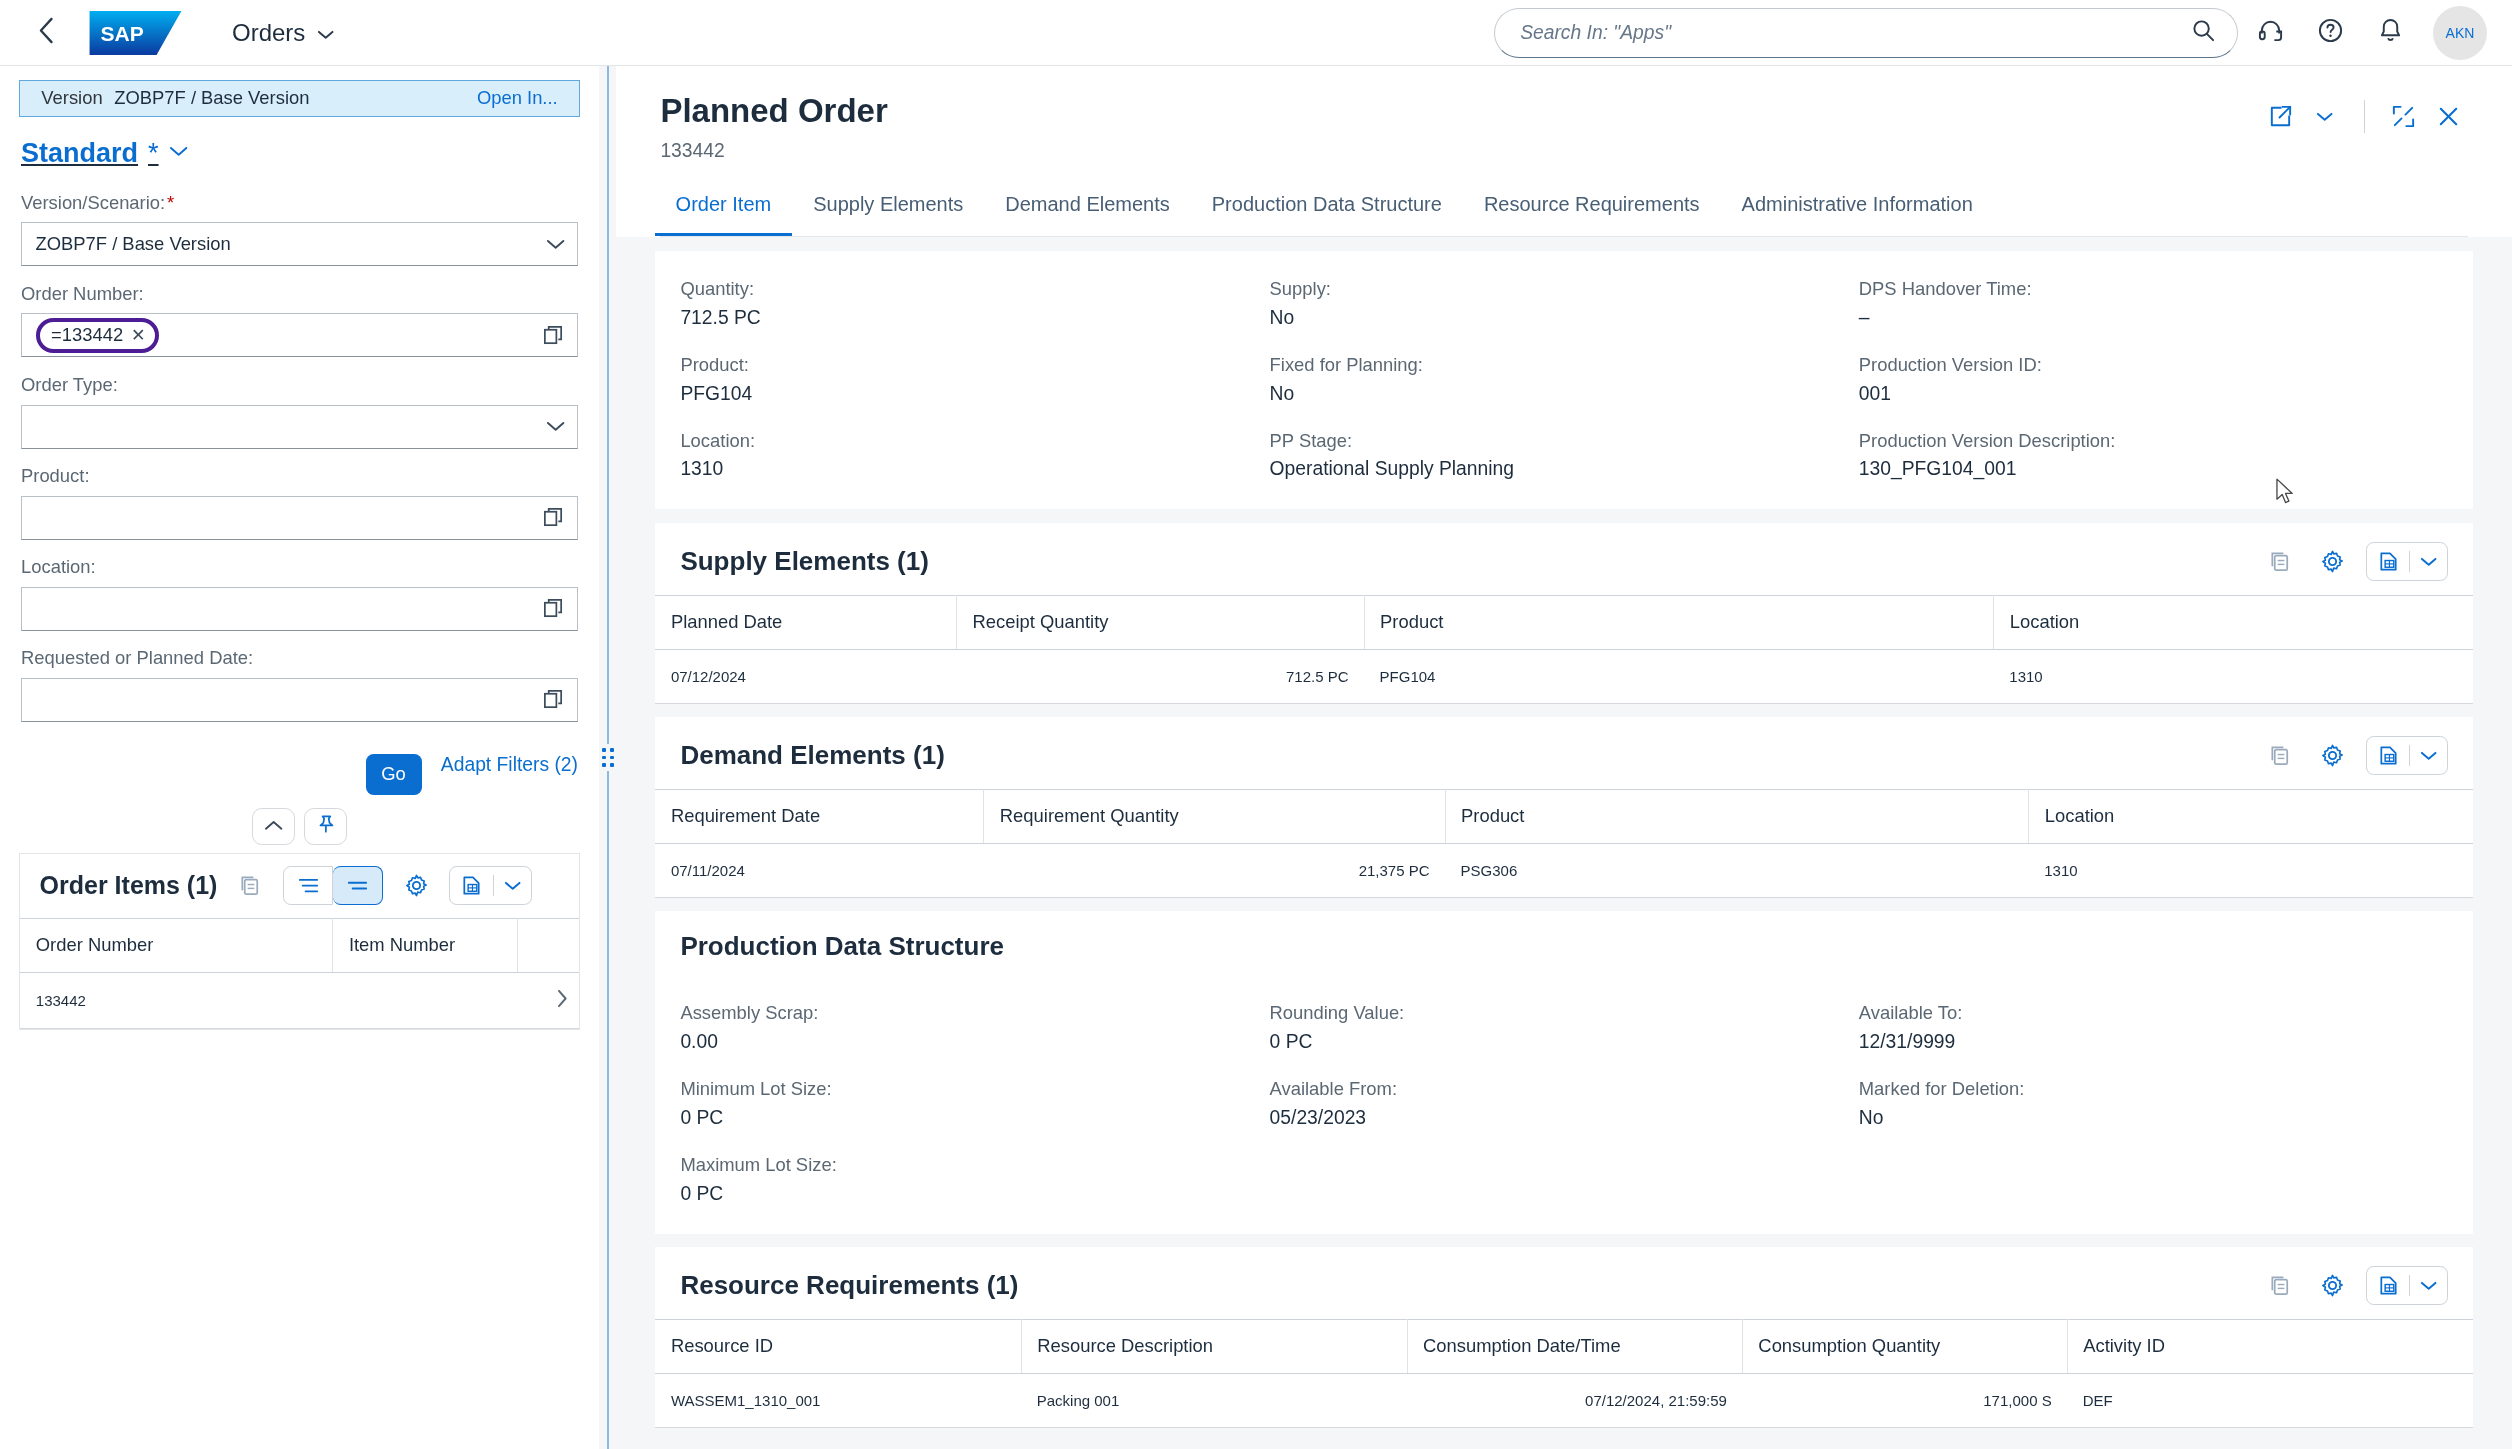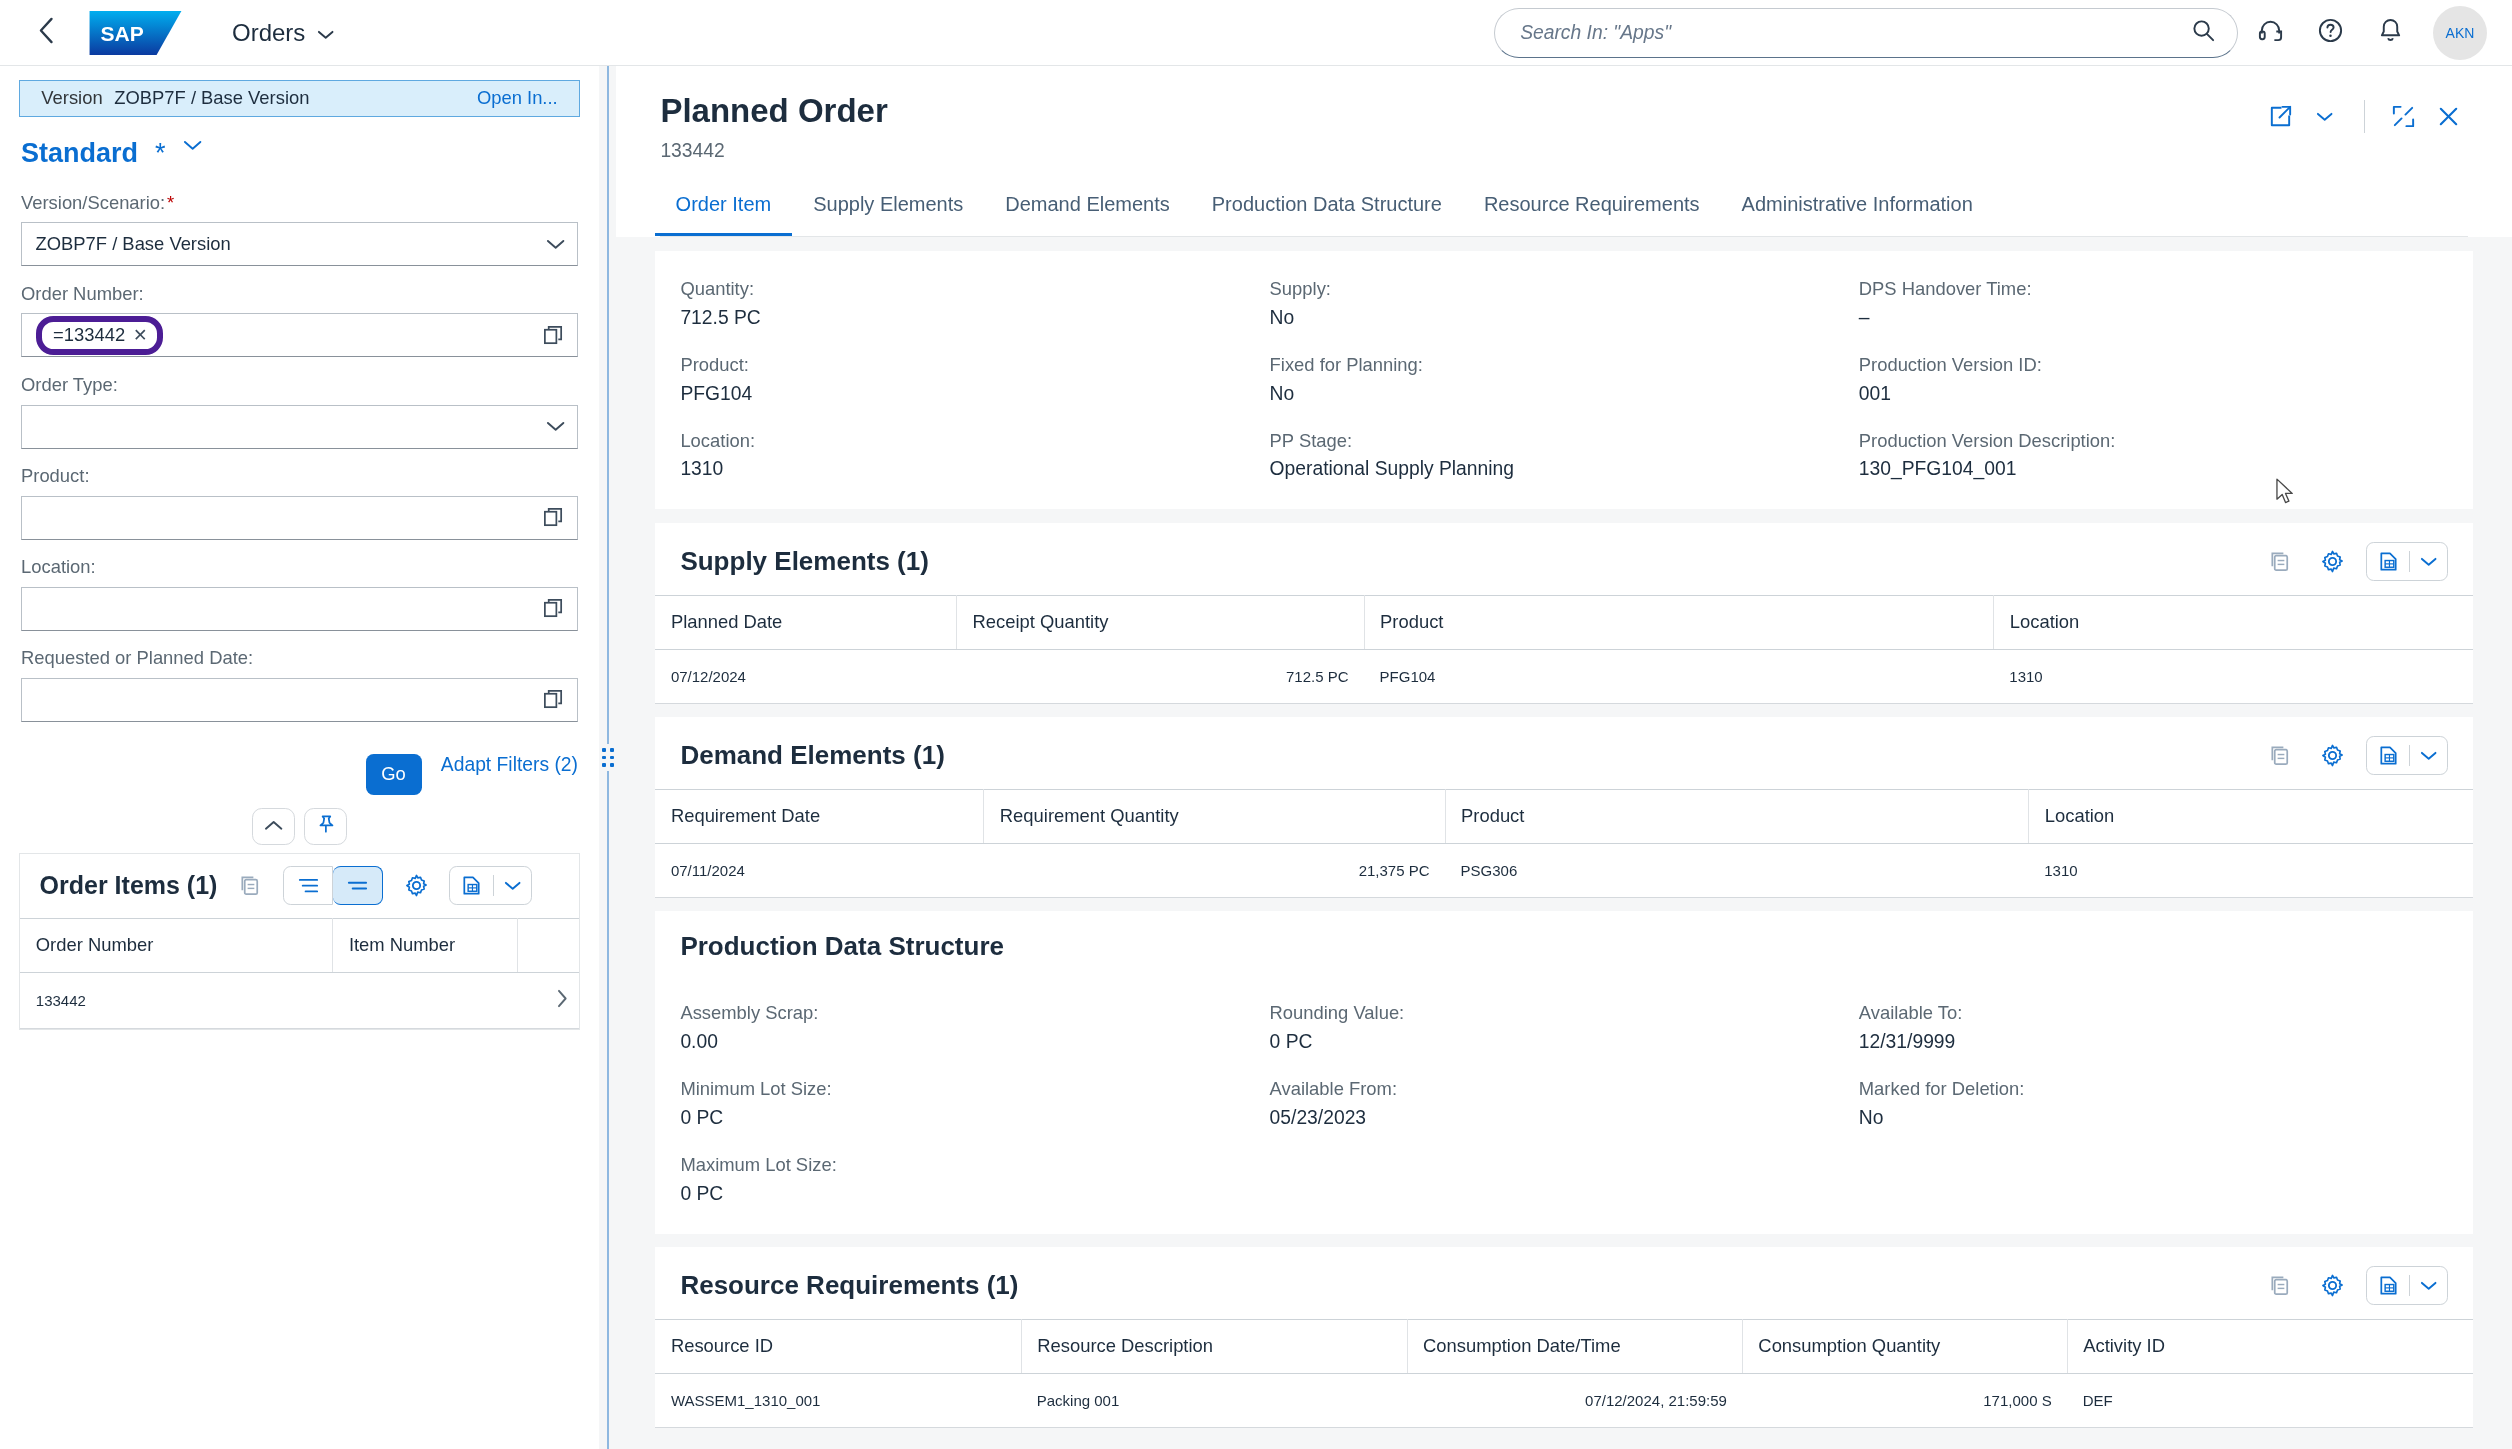--- a/index.html
+++ b/index.html
@@ -55,37 +55,37 @@
     position: relative; overflow: hidden;
   }
   .version-bar {
     margin: 13.5px 19.3px 0 19.3px; height: 37px; background: #d9eefb; border: 1px solid #5fa9e0;
     display: flex; align-items: center; padding: 0 21px; font-size: 18.4px; color: #1d2d3e;
   }
   .version-bar .vlabel { color:#32363a; }
   .version-bar .vval { margin-left: 11.6px; }
   .version-bar .openin { margin-left:auto; color: #0a6ed1; cursor: pointer; font-size: 18.4px; }
 
-  .variant-row { padding: 21px 21px 5.8px 21px; display:flex; gap: 17px; }
+  .variant-row { padding: 21px 21px 5.8px 21px; display:flex; align-items:center; gap: 10px; text-decoration: underline; }
   .variant-name { font-size: 27px; font-weight: bold; color:#0a6ed1; cursor:pointer; }
   .variant-star { color:#0a6ed1; font-size: 27px; }
 
   .filters { padding: 17.4px 21px 0 21px; }
   .fld { margin-bottom: 16.4px; }
   .fld-label { font-size: 18.4px; color: #5b6873; margin-bottom: 8.7px; }
   .req-star { color: #b00; margin-left: 1.9px; }
   .fld-input {
     height: 44px; border: 1px solid #b9c0c7; border-bottom: 1.9px solid #89919a; background:#fff;
     display:flex; align-items:center; padding: 0 11.6px 0 13.5px; font-size: 18.4px; color:#1d2d3e;
     position: relative;
   }
   .fld-input .val { flex:1; }
   .fld-input .vhi-icon { margin-left: auto; cursor:pointer; display:flex; }
   .token {
-    display: inline-flex; align-items:center; gap: 7.7px; border: 6px solid #4c1d95; border-radius: 17.4px;
+    display: inline-flex; align-items:center; gap: 7.7px; border: 4px solid #4c1d95; border-radius: 17.4px;
     padding: 2.9px 9.7px 2.9px 11.6px; font-size: 18.4px; background: #fff; color:#1d2d3e;
   }
   .token .x { color: #3d4c5c; font-size: 17.4px; cursor:pointer; }
 
   .filter-actions { display:flex; align-items:flex-start; justify-content:flex-end; gap: 19.3px; padding: 15.5px 21px 0 21px; }
   .go-btn {
     background: #0a6ed1; color: #fff; border:none; border-radius: 7.7px; height: 41px; min-width: 56px;
     padding: 0 15.5px; font-size: 18.4px; cursor:pointer; font-family:"Liberation Sans", sans-serif;
   }
   .adapt-link { color:#0a6ed1; font-size: 19.3px; cursor:pointer; }

